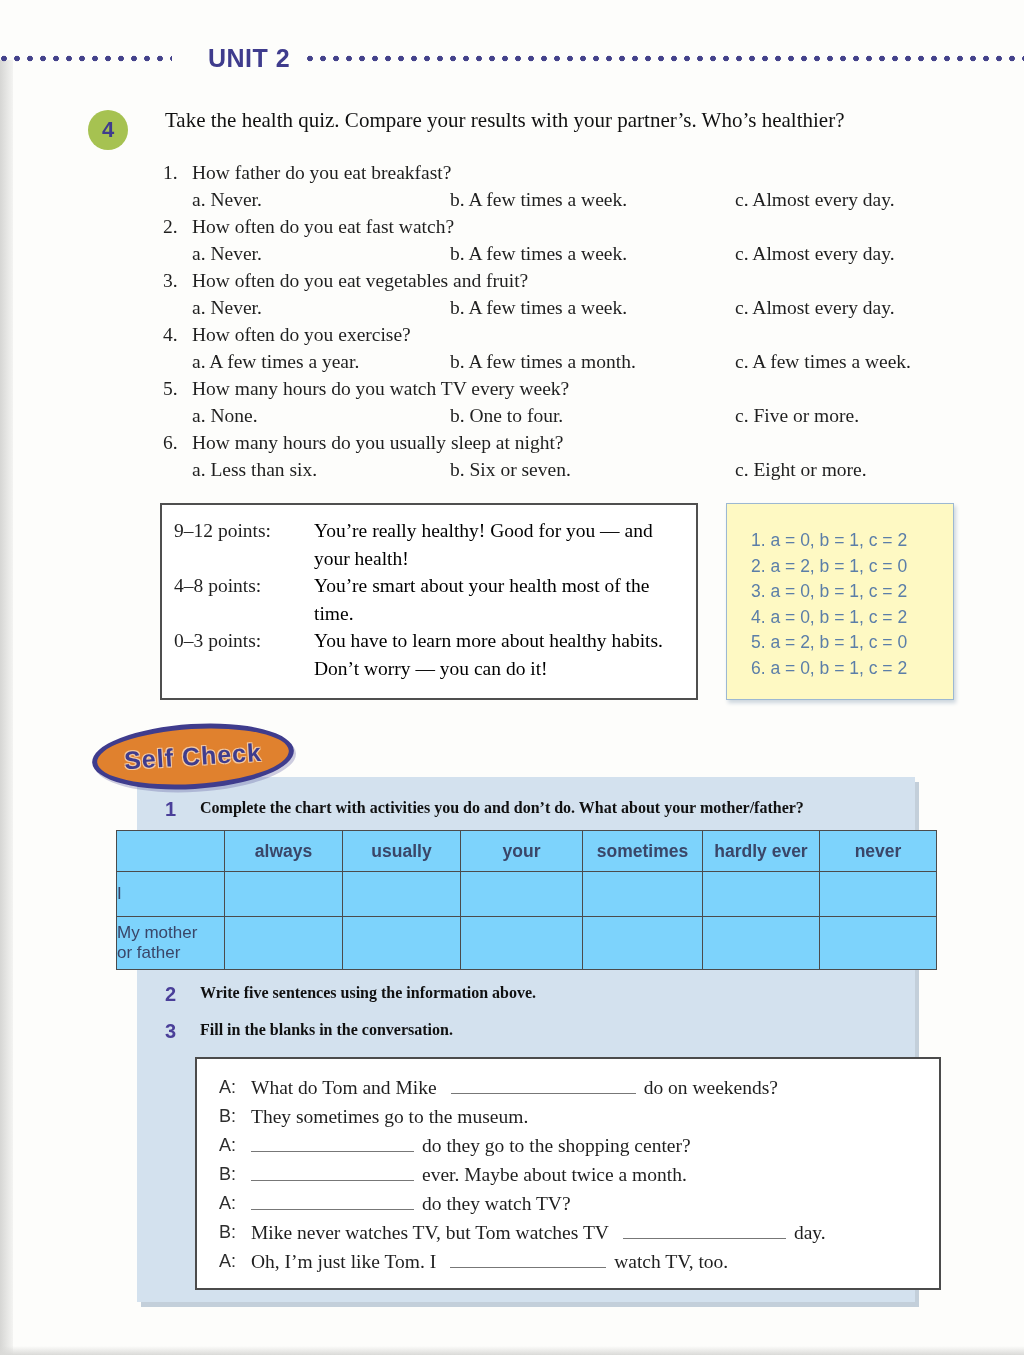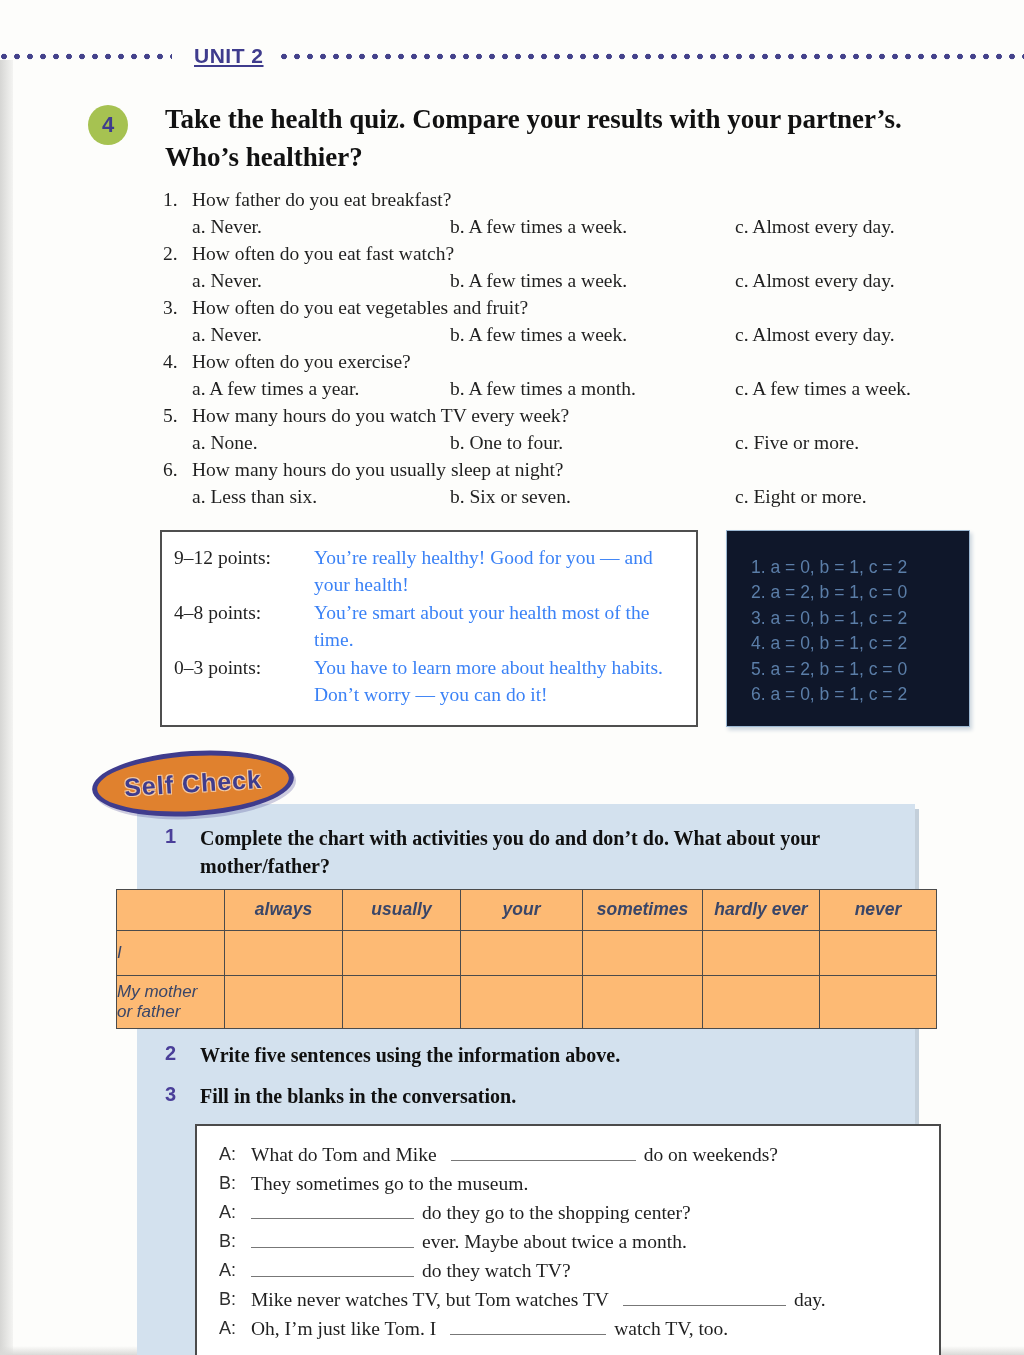--- a/index.html
+++ b/index.html
@@ -17,70 +17,70 @@
     background:linear-gradient(to top,#dadad8,rgba(255,255,255,0)); z-index:0; }
 
   
   .unit-row { display:flex; align-items:center; padding-top:44px; position:relative; z-index:1; }
   .dots { height:9px;
     background-image:radial-gradient(circle at 4px 4.5px, #44428b 2.6px, rgba(0,0,0,0) 3.1px);
     background-size:13px 9px; background-repeat:repeat-x; }
   .dots-left { width:172px; }
   .dots-right { flex:1; margin-left:16px; }
   .unit-label { font-family:"Liberation Sans", sans-serif; font-weight:bold;
-    font-size:21px; color:#3f3c8d; margin-left:22px; letter-spacing:.5px;text-decoration:underline; }
+    font-size:25px; color:#3f3c8d; margin-left:36px; letter-spacing:.5px; }
 
   
   .act-head { display:flex; margin:33px 0 0 88px; position:relative; z-index:1; }
   .act-num { width:40px; height:40px; border-radius:50%; background:#a6c251;
     color:#3f3c8d; font:bold 22px "Liberation Sans", sans-serif;
     display:flex; align-items:center; justify-content:center; margin-top:4px; flex:none; }
-  .act-title { margin-left:37px; width:792px; font-weight:bold; font-size:27px;
+  .act-title { margin-left:37px; width:792px; font-weight:normal; font-size:21px;
     line-height:1.4; color:#111; }
 
   .quiz { margin:9px 0 0 163px; font-size:19.5px; position:relative; z-index:1; }
   .q-line { display:flex; line-height:27px; }
   .q-num { width:29px; flex:none; }
   .opts { display:grid; grid-template-columns:258px 285px 1fr;
     margin-left:29px; line-height:27px; }
 
   
   .score-row { display:flex; margin:20px 0 0 160px; position:relative; z-index:1; }
   .points-box { width:512px; border:2px solid #4f4f4f; background:#fff;
     padding:12px 10px 12px 12px; font-size:19.5px; }
   .score-item { display:flex; line-height:27.5px; }
   .score-range { width:140px; flex:none; }
-  .score-text { flex:1; color:#3b82f6; }
-  .key-box { width:190px; margin-left:28px; background:#0f172a;
+  .score-text { flex:1; color:#000000; }
+  .key-box { width:190px; margin-left:28px; background:#fef9c3;
     border:1px solid #9cb8d2; box-shadow:2px 3px 4px #ccd6de;
-    padding:24px 28px 18px 24px; font-family:"Liberation Sans", sans-serif;
+    padding:24px 12px 18px 24px; font-family:"Liberation Sans", sans-serif;
     font-size:17.5px; color:#5b7ea8; }
   .key-line { line-height:25.5px; white-space:nowrap; }
 
   
   .badge { position:relative; z-index:3; margin:24px 0 0 92px; width:192px; height:55px;
     background:#e0812e; border:5px solid #3f3c8d; border-radius:50%;
     transform:rotate(-3.5deg);
     display:flex; align-items:center; justify-content:center;
     box-shadow:2px 3px 0 rgba(63,60,141,.25); }
   .badge-text { font-family:"Liberation Sans", sans-serif; font-weight:bold;
     font-size:25px; color:#3f3c8d; letter-spacing:1px;
     text-shadow:1px 1px 0 #f3c9a2, -1px -1px 0 #f3c9a2, 1px -1px 0 #f3c9a2, -1px 1px 0 #f3c9a2; }
 
   .panel { margin:-12px 0 0 137px; width:778px; background:#d3e1ee;
     box-shadow:4px 5px 0 #c3cfda; padding:20px 0 12px; position:relative; z-index:1; }
   .task { display:flex; margin-left:28px; font-weight:bold; }
   .task-num { font-family:"Liberation Sans", sans-serif; color:#4a3f99;
     width:35px; flex:none; font-size:20px; padding-top:1px; }
-  .task-text { width:666px; font-size:20px; line-height:1.4; color:#101010; }
+  .task-text { width:666px; font-size:16px; line-height:1.4; color:#101010; }
 
   
   table.chart { border-collapse:collapse; margin:9px 0 0 -21px; width:820px;
-    background:#fdba74; font-family:"Liberation Sans", sans-serif;
-    font-size:17.5px; color:#3a4668; table-layout:fixed;font-style:italic; }
+    background:#7dd3fc; font-family:"Liberation Sans", sans-serif;
+    font-size:17.5px; color:#3a4668; table-layout:fixed; }
   table.chart th, table.chart td { border:1.6px solid #4b4b4b; padding:0; }
   table.chart th { height:40px; font-weight:bold; text-align:center; }
   table.chart td { height:44px; }
   td.row-label { padding-left:10px; font-size:17px; line-height:1.15; }
   tr.row2 td { height:52px; }
 
   .task2 { margin-top:12px; }
   .task3 { margin-top:13px; }
 
   

